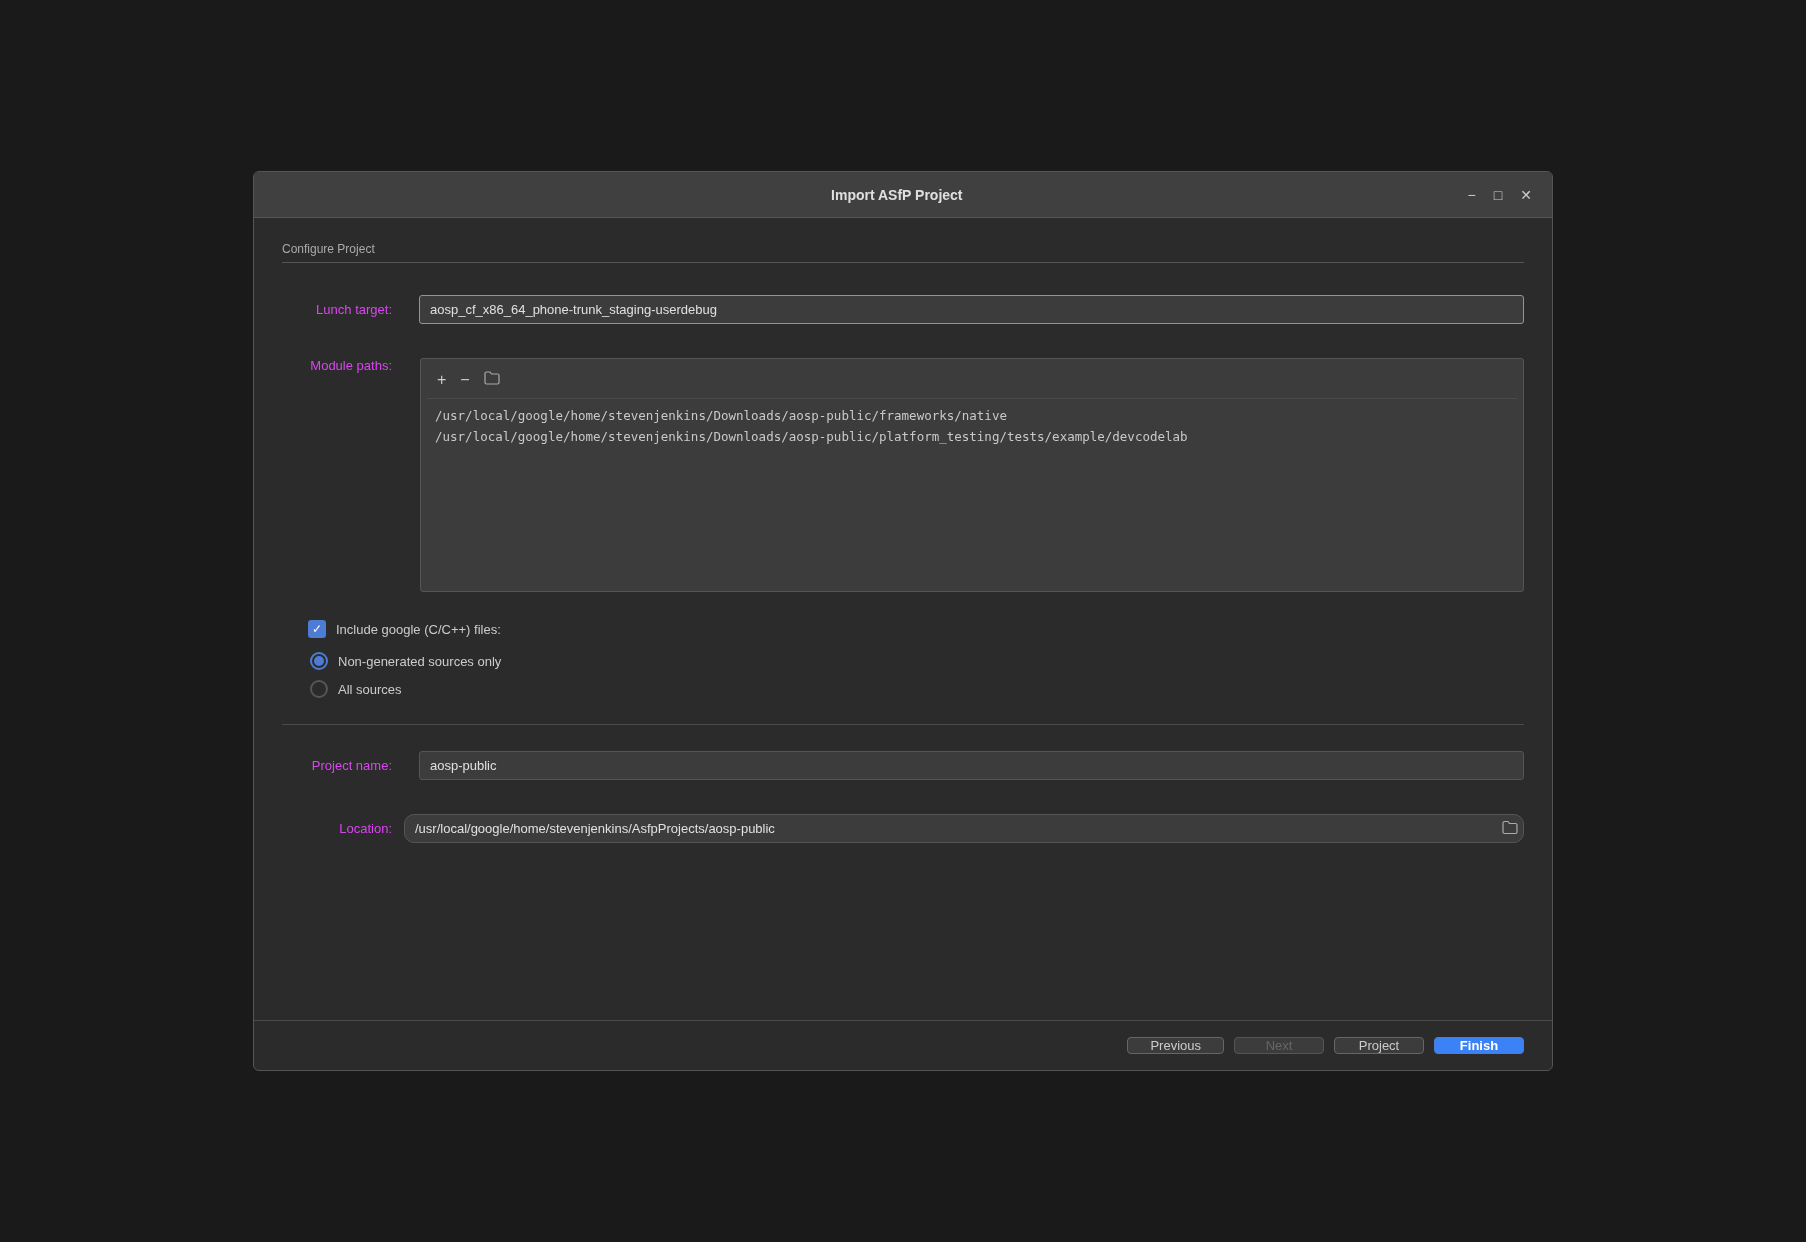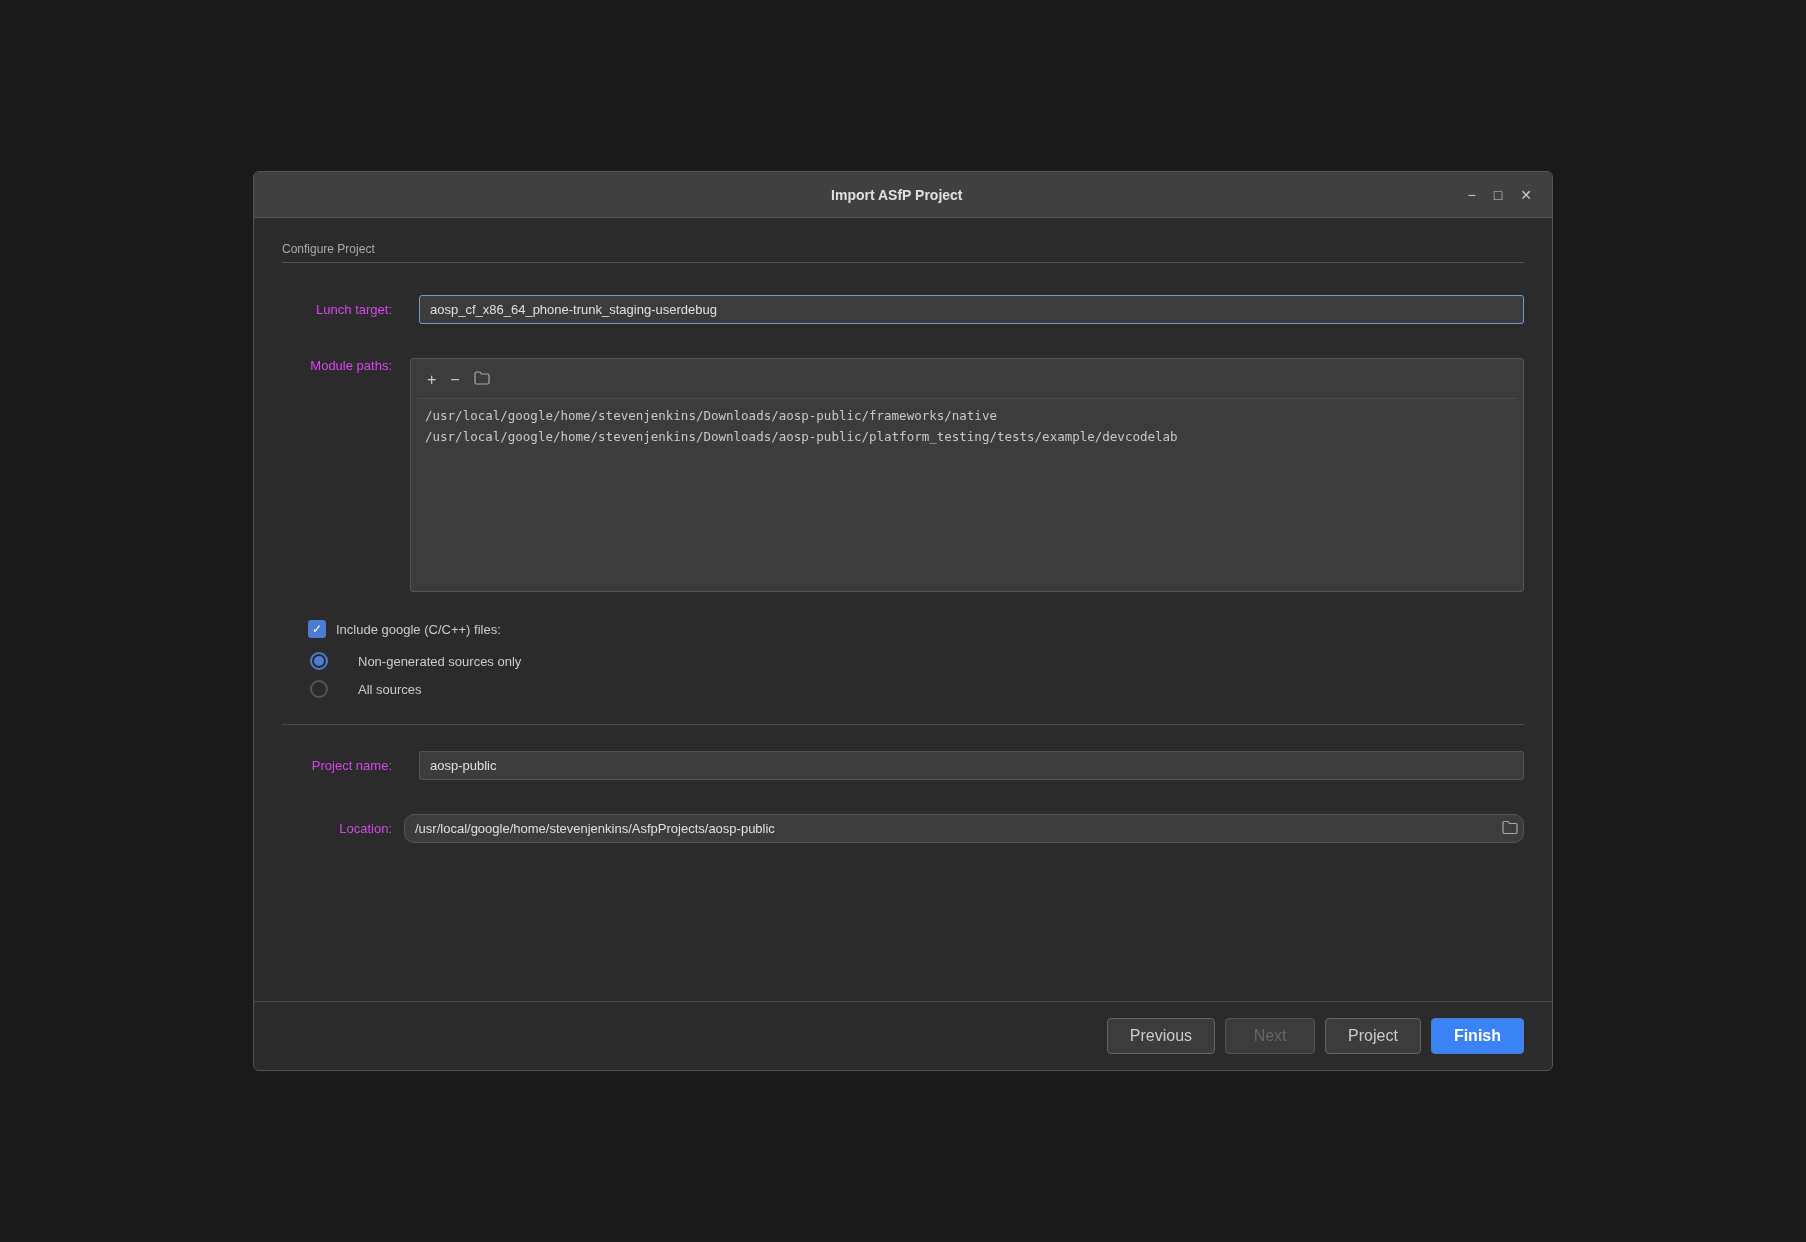--- a/index.html
+++ b/index.html
@@ -212,21 +212,20 @@
       content: '';
       width: 10px;
       height: 10px;
       border-radius: 50%;
       background: #4c7cd3;
     }
 
     .radio-label {
       color: #ccc;
       font-size: 13px;
-      margin-left: 20px;
     }
 
     .divider {
       border: none;
       border-top: 1px solid #4a4a4a;
       margin: 6px 0;
     }
 
     .location-input-wrapper {
       flex: 1;
@@ -260,23 +259,23 @@
       display: flex;
       justify-content: flex-end;
       align-items: center;
       gap: 10px;
       padding: 16px 28px;
       border-top: 1px solid #4a4a4a;
       flex-shrink: 0;
     }
 
     .btn {
-      padding: 8px 22px;
+      padding: 0 22px;
       border-radius: 4px;
-      font-size: 16px;
+      font-size: 13px;
       cursor: pointer;
       border: 1px solid #666;
       background: #3c3c3c;
       color: #ccc;
       min-width: 90px;
     }
 
     .btn-disabled {
       color: #666;
       cursor: default;
@@ -312,21 +311,21 @@
 
   <div class="dialog-body">
 
     <div class="section-title">Configure Project</div>
 
     <div class="form-row">
       <span class="form-label">Lunch target:</span>
       <input class="form-input" type="text" value="aosp_cf_x86_64_phone-trunk_staging-userdebug" style="">
     </div>
 
-    <div style="display:flex; gap:18px;">
+    <div style="display:flex; gap:28px;">
       <span class="form-label">Module paths:</span>
       <div style="flex:1;">
         <div class="module-paths-box">
           <div class="module-paths-toolbar">
             <button class="icon-btn">+</button>
             <button class="icon-btn">−</button>
             <button class="icon-btn">
               
               <svg width="16" height="14" viewBox="0 0 16 14" fill="none" xmlns="http://www.w3.org/2000/svg">
                 <path d="M1 2.5C1 1.67 1.67 1 2.5 1H6L7.5 3H13.5C14.33 3 15 3.67 15 4.5V11.5C15 12.33 14.33 13 13.5 13H2.5C1.67 13 1 12.33 1 11.5V2.5Z" stroke="#aaa" stroke-width="1.2" fill="none"></path>

